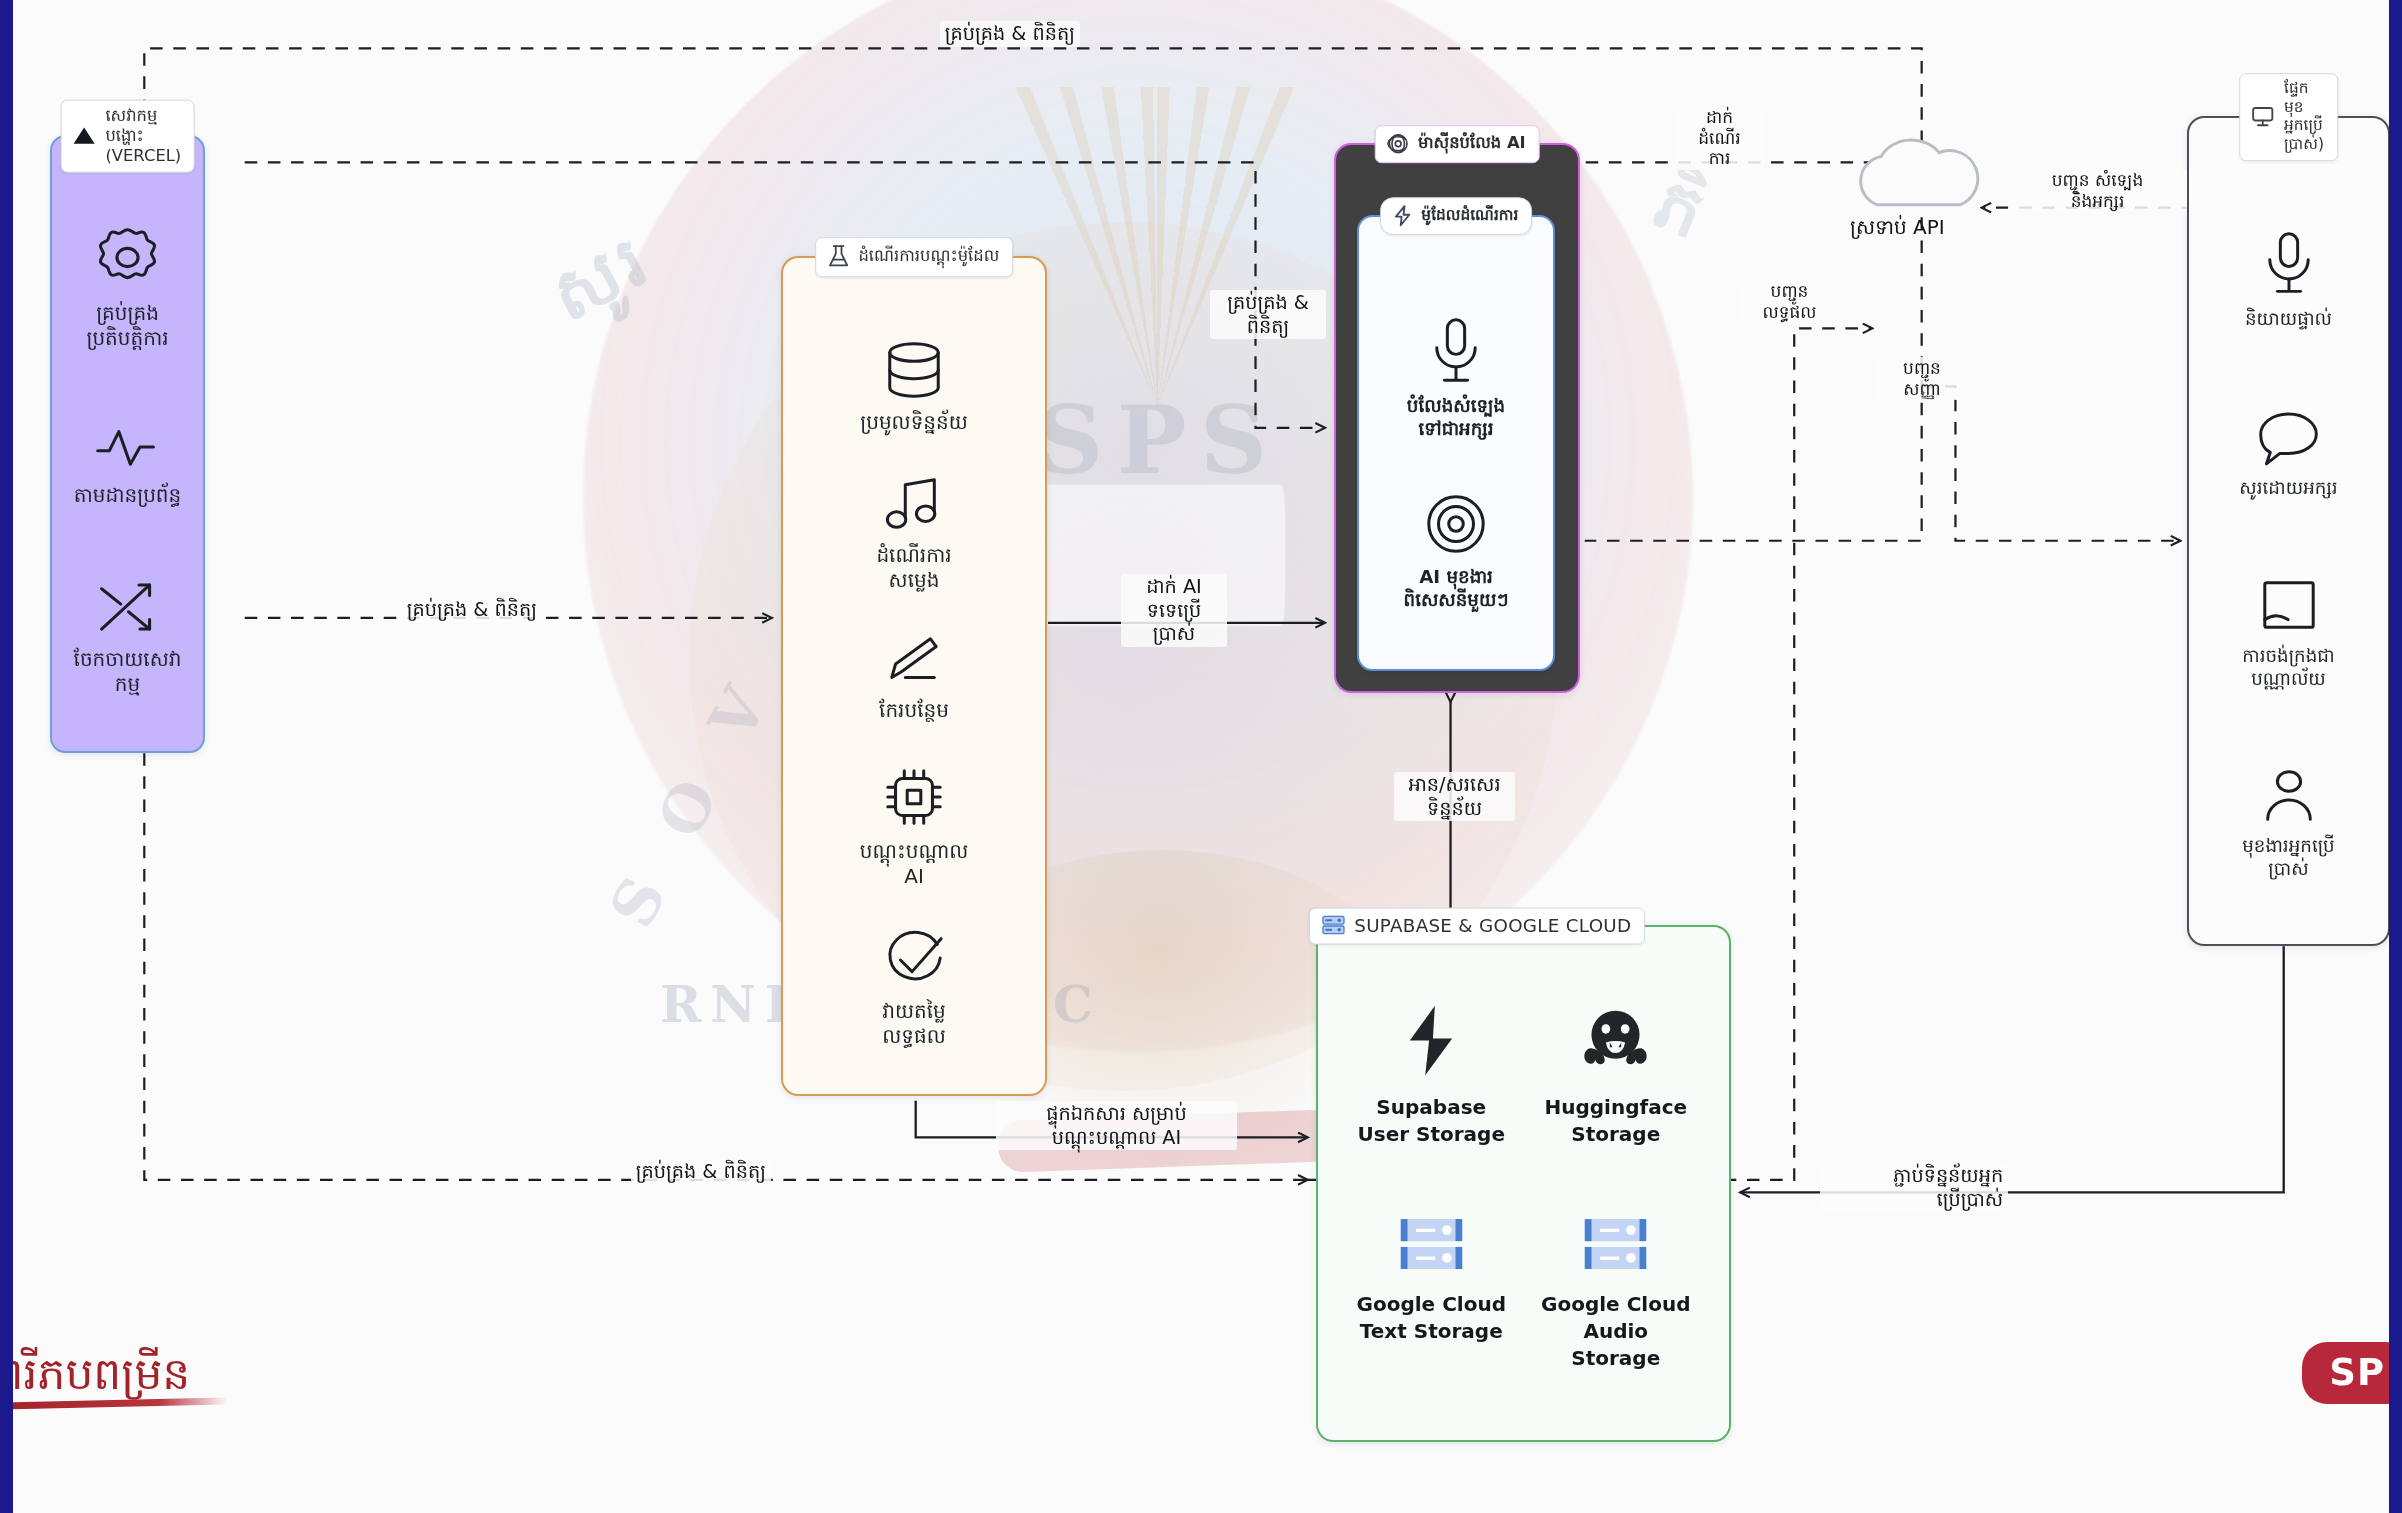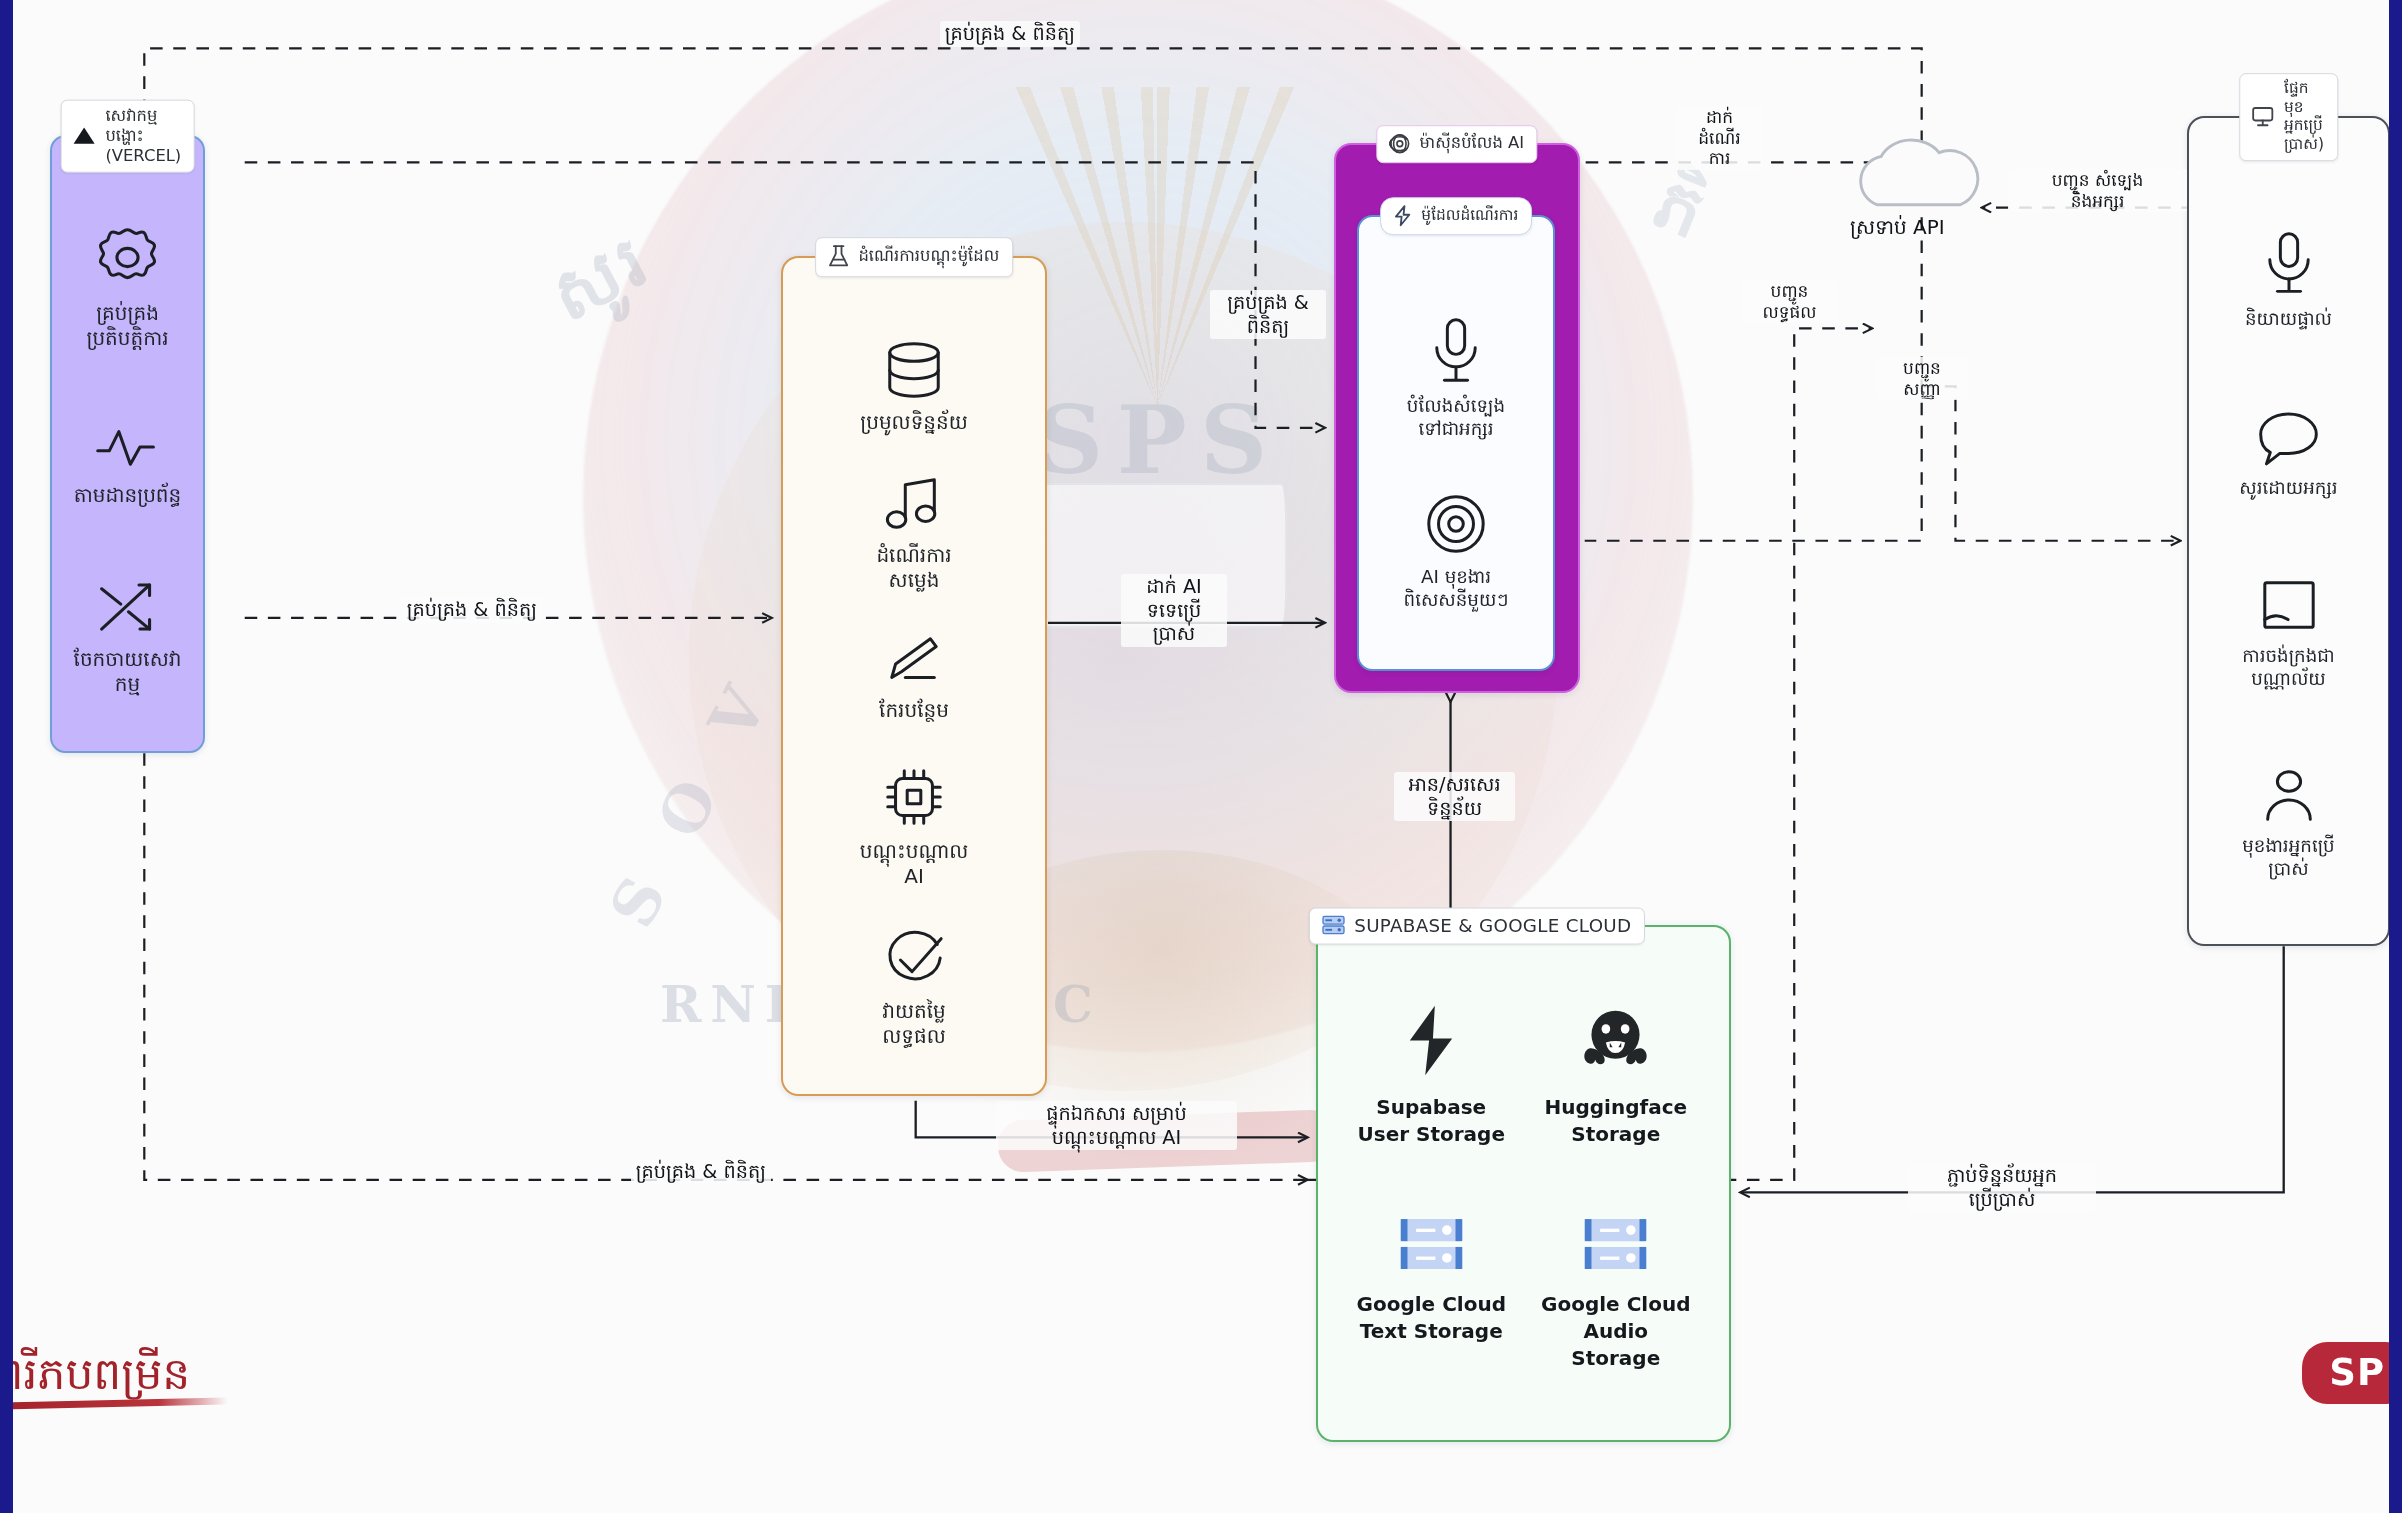--- a/index.html
+++ b/index.html
@@ -113,21 +113,21 @@
     font-size:20px; line-height:1.25; text-align:center; color:#1f2328;
     max-width:94%;
   }
   .lbl.small { font-size:18.3px; }
 
   
   #p-vercel { left:37px; top:135px; width:155px; height:618px; border-color:#6f9fd8; background:#c4b5fd;}
   
   #p-pipeline { left:768px; top:256px; width:266px; height:840px; border-color:#d89b56; background:#fdfaf4; border-radius:17.4px;}
   
-  #p-ai { left:1321px; top:143px; width:246px; height:550px; border-color:#cf5fe0; background:#a21caf; border-radius:17.4px;}
+  #p-ai { left:1321px; top:143px; width:246px; height:550px; border-color:#cf5fe0; background:#404040; border-radius:17.4px;font-weight:bold;}
   
   #p-ai-inner { left:21px; top:70px; width:198px; height:456px; border:2.9px solid #5a8fd6; background:#fafcff; border-radius:15.4px; position:absolute; box-shadow:0 1.9px 5.8px rgba(30,40,60,.10);}
   #p-ai-inner .panel-title { font-size:15.4px; border-color:#c9d6ea;border-radius:13px; }
   
   #p-storage { left:1303px; top:925px; width:415px; height:517px; border-color:#59b36b; background:#f6fdf8; border-radius:17.4px;}
   .storage-grid {
     position:absolute; inset:0; padding:75px 21px 21px;
     display:grid; grid-template-columns:1fr 1fr; grid-template-rows:1fr 1fr;
     align-items:start; justify-items:center; row-gap:9.7px;
   }
@@ -269,21 +269,21 @@
   <div class="elabel" style="left:618px; top:1159px;">គ្រប់គ្រង &amp; ពិនិត្យ</div>
   <div class="elabel" style="left:1197px; top:290px; width:116px;">គ្រប់គ្រង &amp;
 ពិនិត្យ</div>
   <div class="elabel" style="left:1108px; top:574px; width:106px;">ដាក់ AI
 ទទេប្រើ
 ប្រាស់</div>
   <div class="elabel" style="left:1381px; top:772px; width:121px;">អាន/សរសេរ
 ទិន្នន័យ</div>
   <div class="elabel" style="left:983px; top:1101px; width:241px;">ផ្ទុកឯកសារ សម្រាប់
 បណ្ដុះបណ្ដាល AI</div>
-  <div class="elabel" style="left:1895px; top:1163px; width:188px;">ភ្ជាប់ទិន្នន័យអ្នក
+  <div class="elabel" style="left:1807px; top:1163px; width:188px;text-align:right;">ភ្ជាប់ទិន្នន័យអ្នក
 ប្រើប្រាស់</div>
   <div class="elabel sm" style="left:1663px; top:106px; width:87px;">ដាក់
 ដំណើរ
 ការ</div>
   <div class="elabel sm" style="left:1728px; top:280px; width:97px;">បញ្ជូន
 លទ្ធផល</div>
   <div class="elabel sm" style="left:1863px; top:357px; width:92px;">បញ្ជូន
 សញ្ញា</div>
   <div class="elabel sm" style="left:1995px; top:169px; width:179px;">បញ្ជូន សំទ្បេង
 និងអក្សរ</div>

